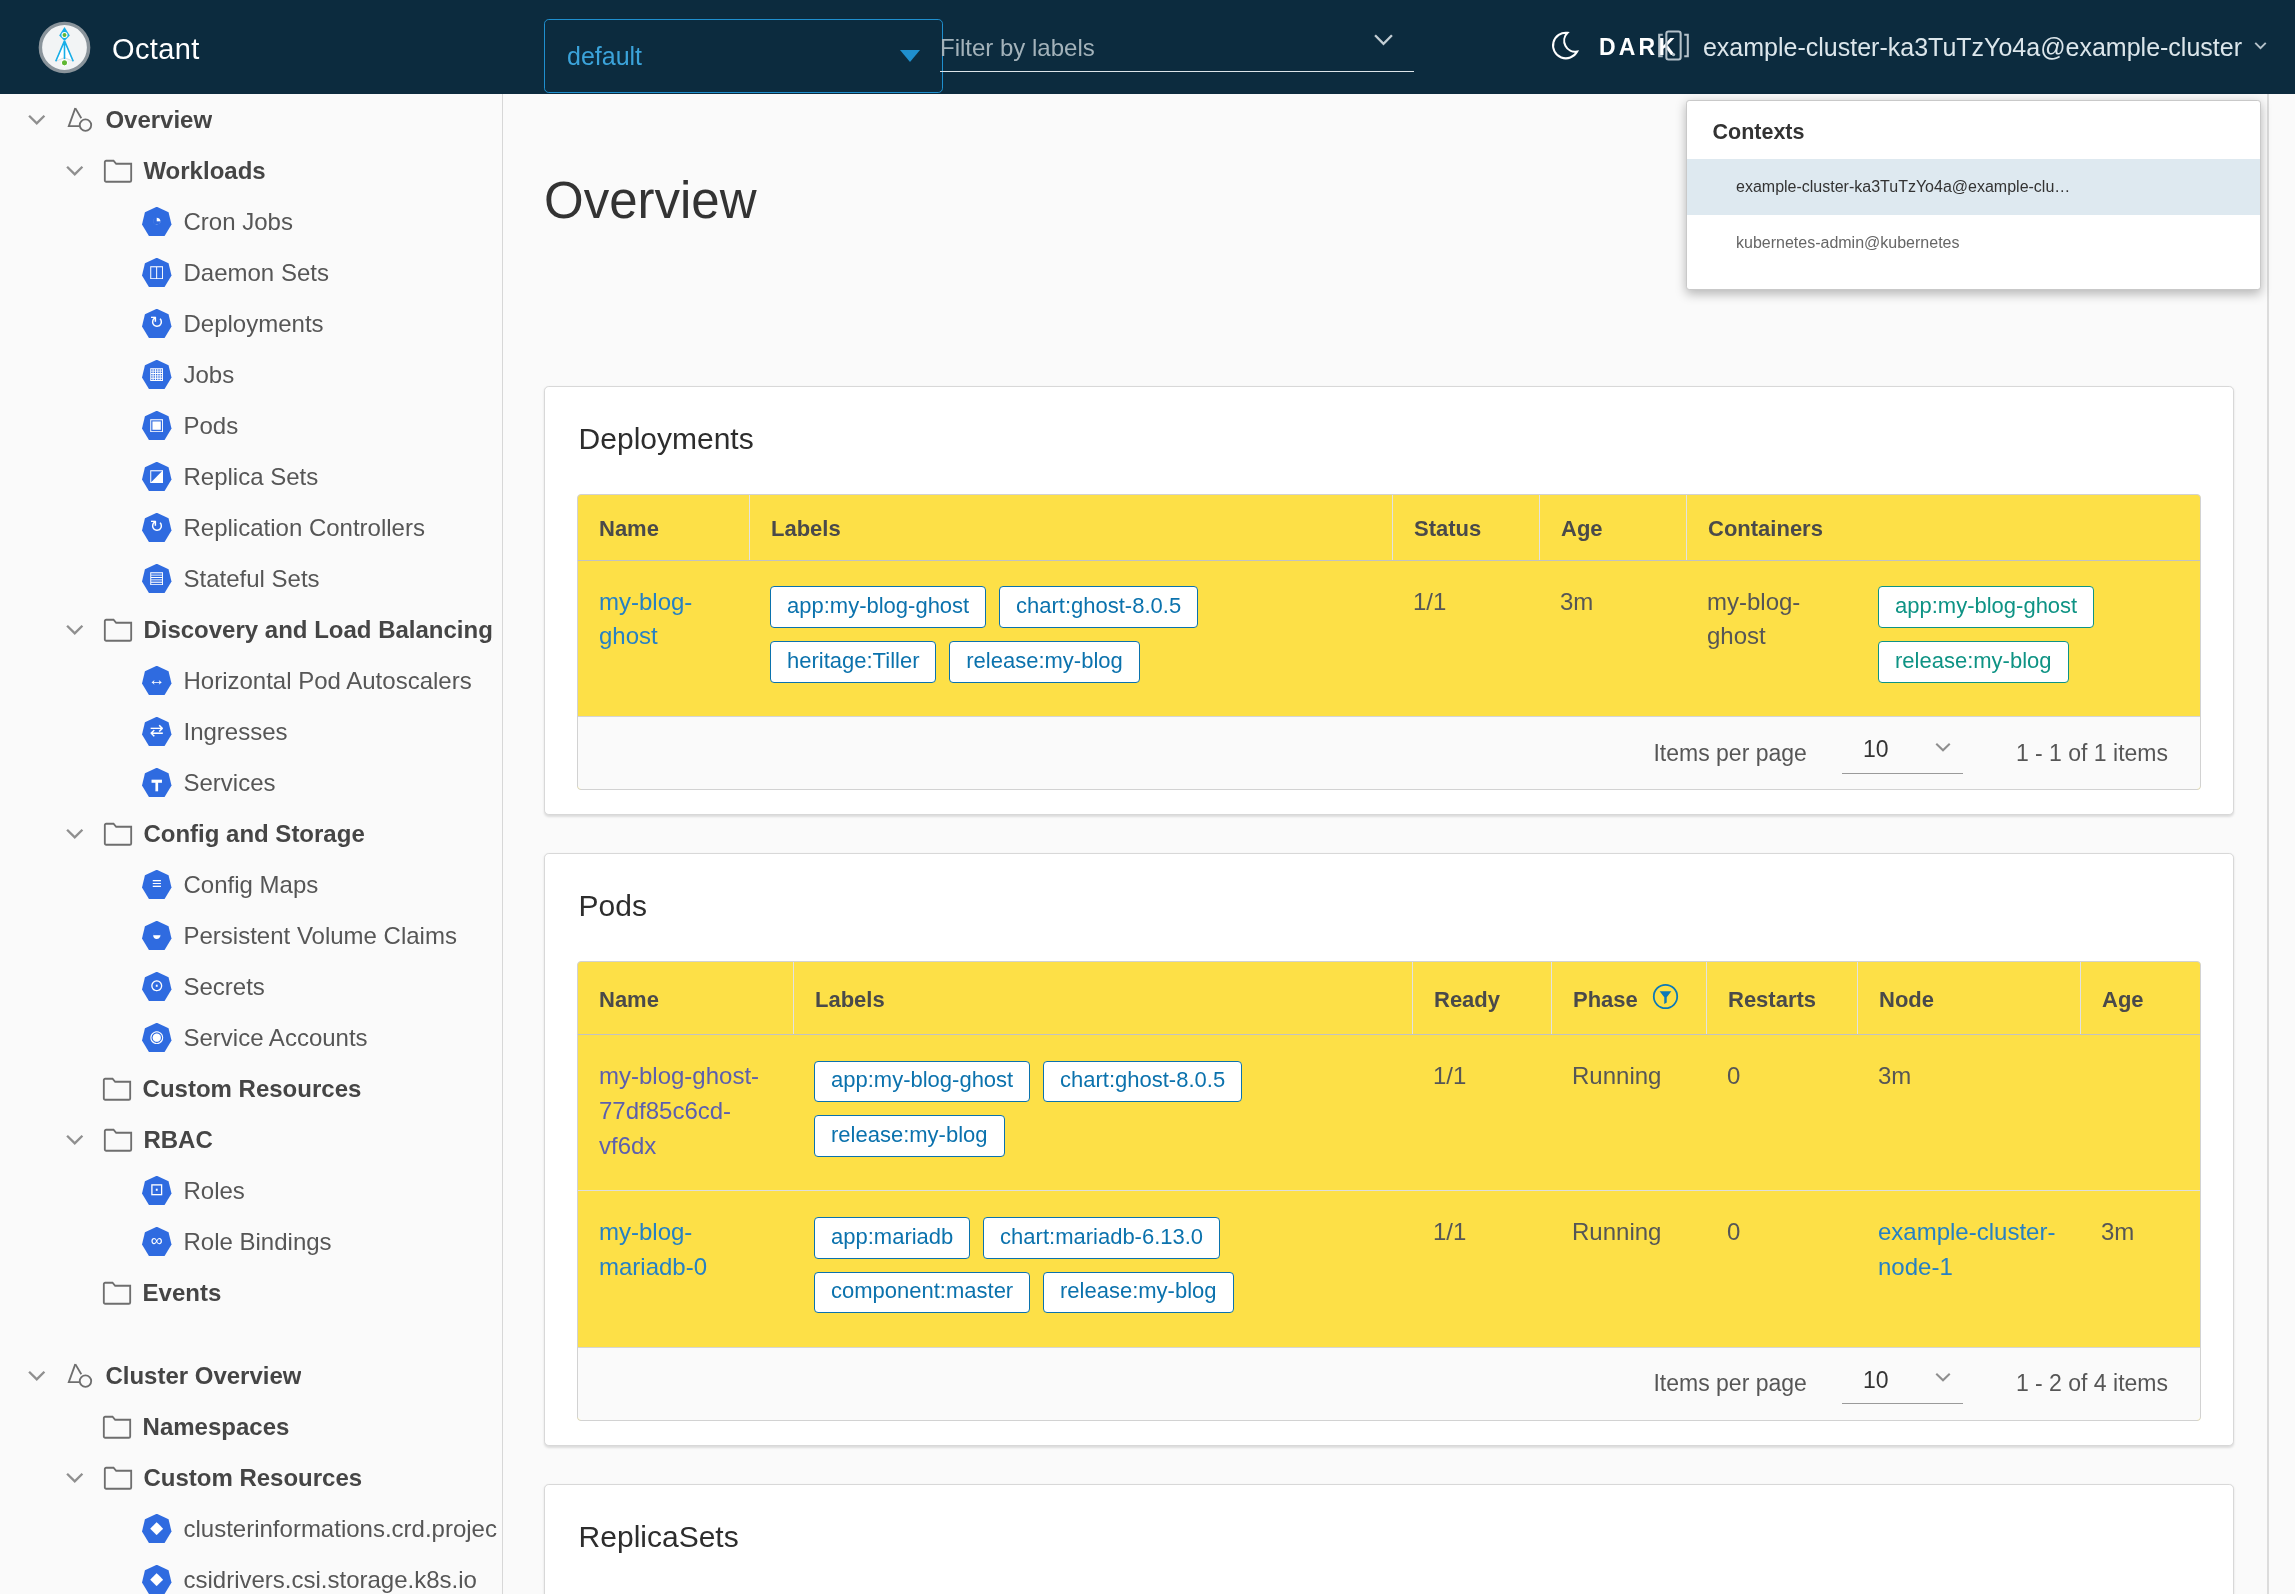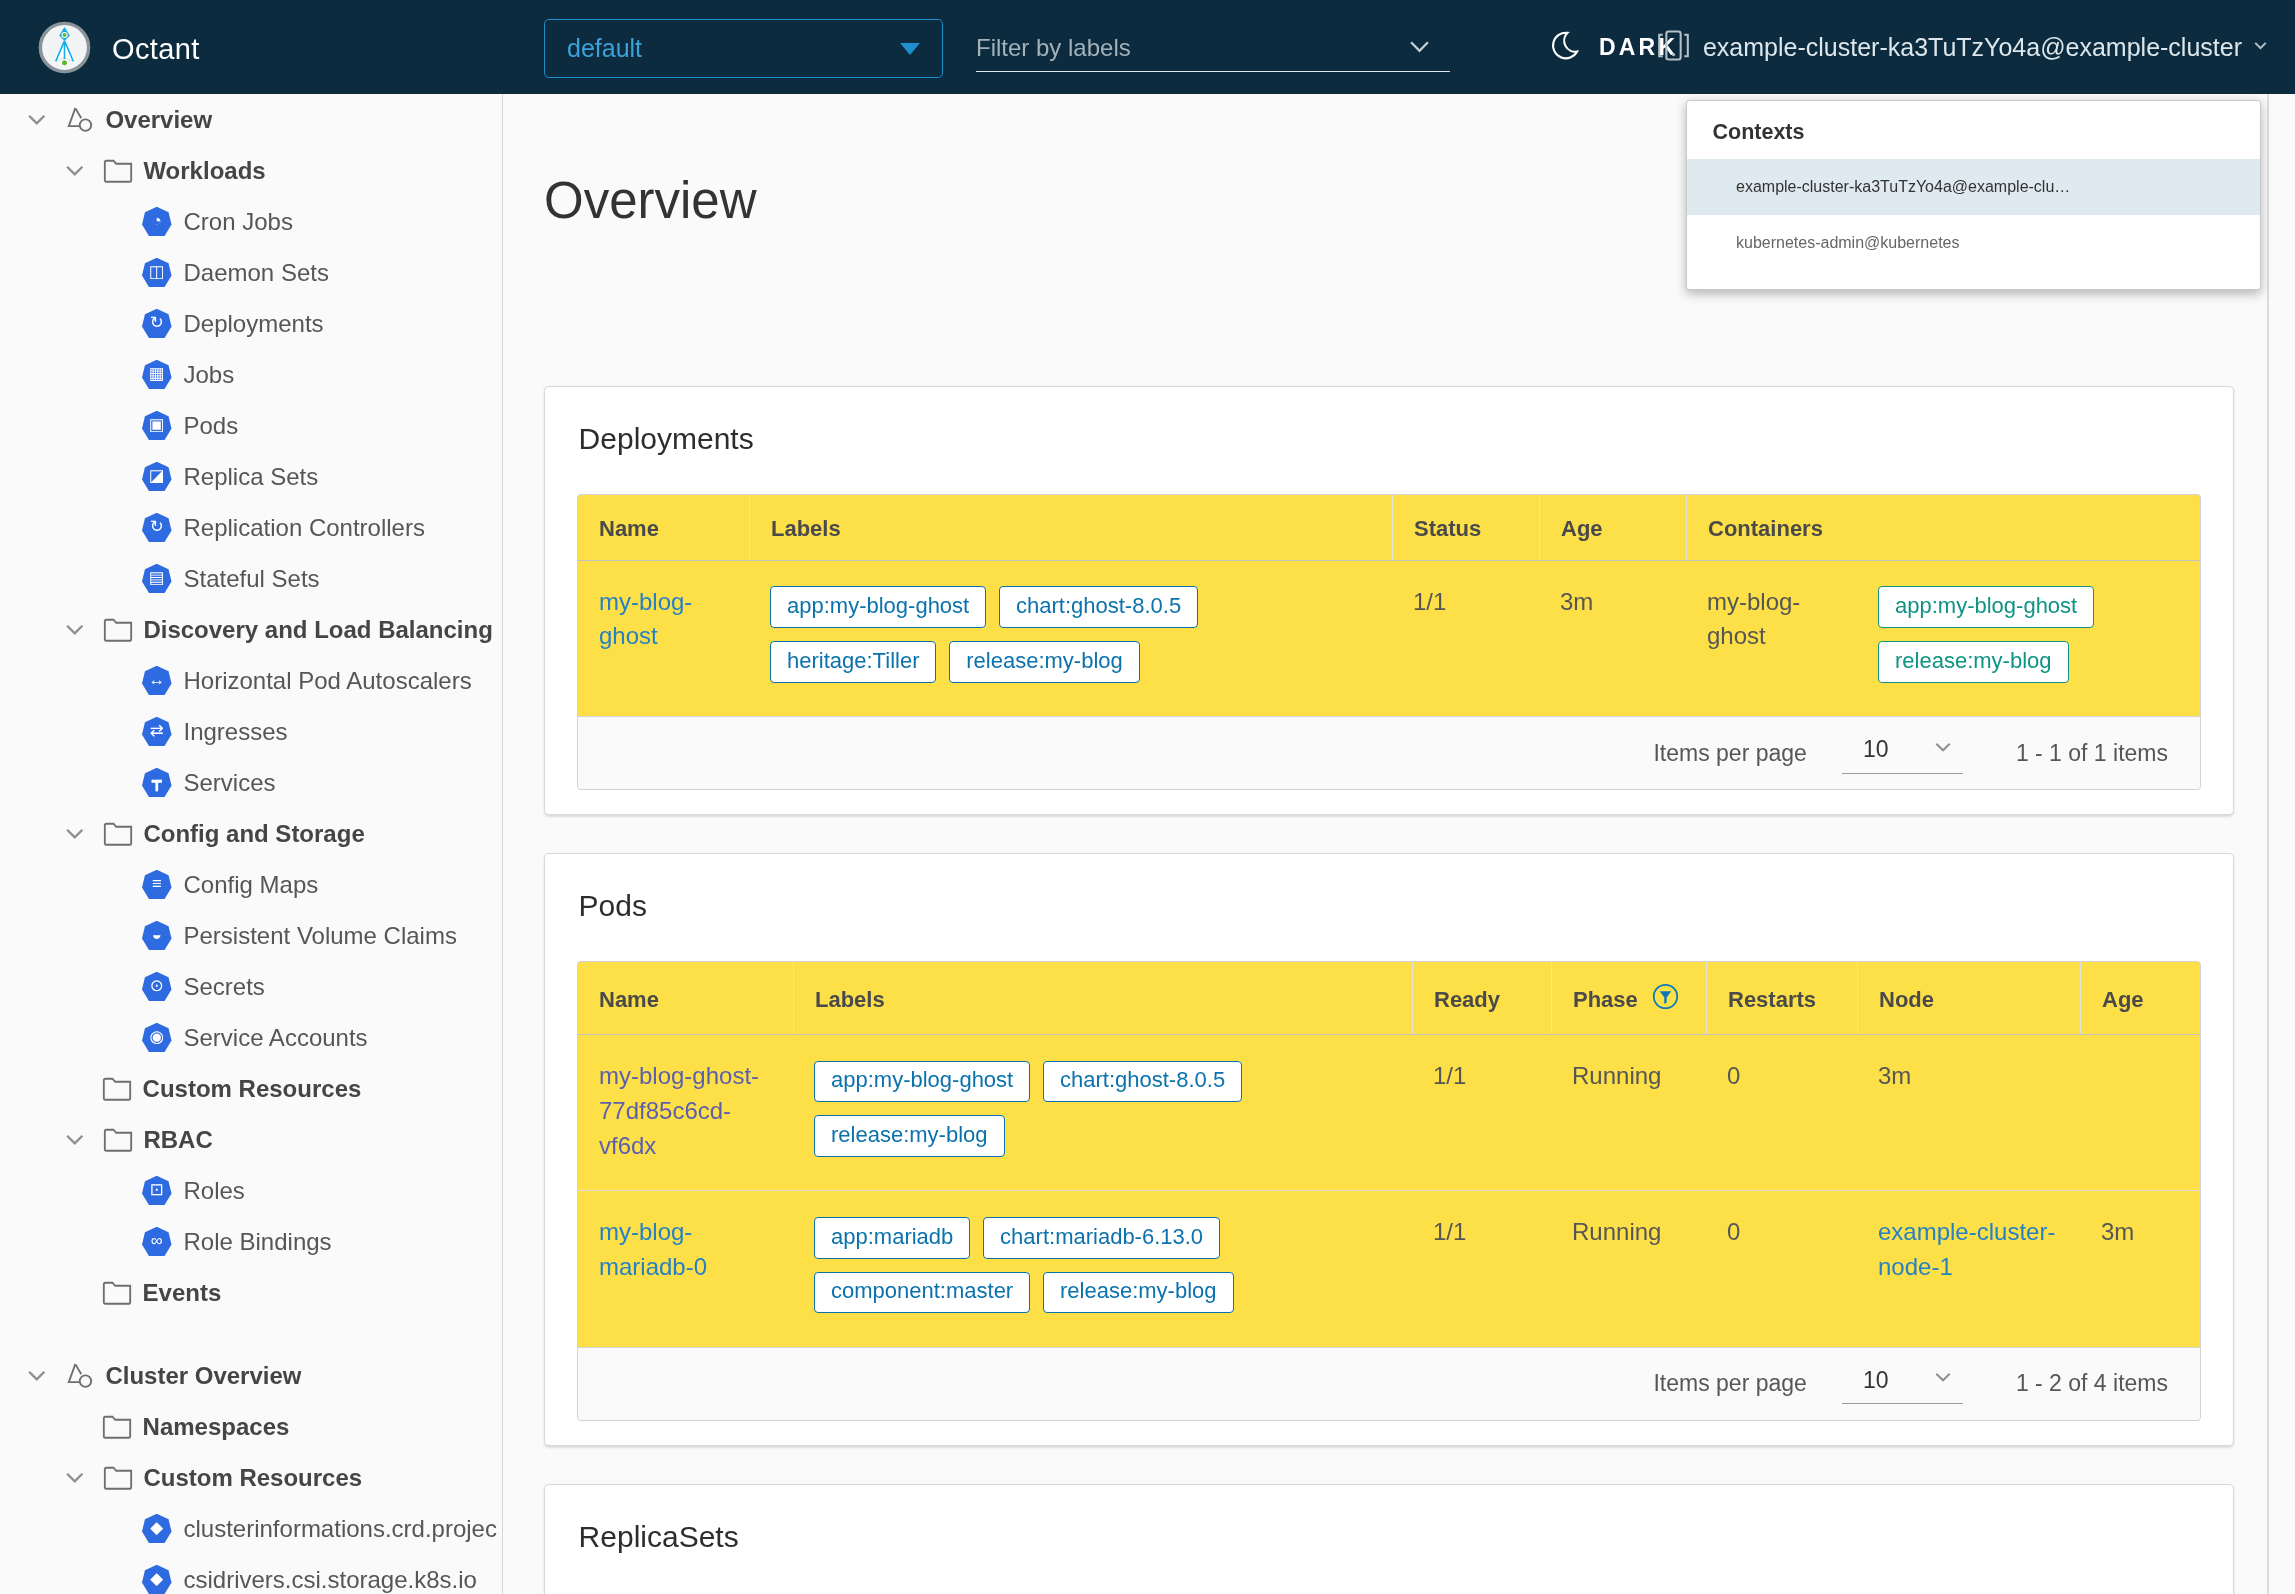--- a/index.html
+++ b/index.html
@@ -4,28 +4,28 @@
 <style>
   * { box-sizing: border-box; margin: 0; padding: 0; }
   html,body { width: 2295px; height: 1594px; overflow: hidden;
     font-family: "Liberation Sans", sans-serif; background: #fafafa; }
 
   
   .topbar { position: absolute; left:0; top:0; width:2295px; height:94px;
     background: var(--headerBg); z-index: 50; }
   .brand { position:absolute; left:38px; top:21px; display:flex; align-items:center; }
   .brand-title { color:#fff; font-size:29px; font-weight:400; margin-left:21px; letter-spacing:0.4px; }
-  .ns-select { position:absolute; left:544px; top:19px; width:399px; height:59px;
+  .ns-select { position:absolute; left:544px; top:19px; width:399px; height:74px;
     border:1.6px solid #1f8fce; border-radius:4.8px; display:flex; align-items:center;
     padding:0 22px; cursor:pointer; }
   .ns-select .val { color:#3ba3da; font-size:25px; flex:1; }
   .ns-caret { width:0; height:0; border-left:10.4px solid transparent; border-right:10.4px solid transparent;
     border-top:12.8px solid #1f8fce; }
-  .filter-box { position:absolute; left:976px; top:25.5px; width:474px; height:46px;
-    border-bottom:1.6px solid #dde5e9; display:flex; align-items:center; }
+  .filter-box { position:absolute; left:940px; top:25.5px; width:474px; height:46px;
+    border-bottom:1.6px solid #dde5e9; display:flex; }
   .filter-box input { background:transparent; border:none; outline:none; width:430px;
     font-size:24px; color:#e8eff3; font-family:"Liberation Sans",sans-serif; }
   .filter-box input::placeholder { color:#a3b2ba; }
   .theme-toggle { position:absolute; left:1548px; top:29px; display:flex; align-items:center; cursor:pointer; }
   .theme-toggle .lbl { color:#fff; font-size:23px; font-weight:700; letter-spacing:3.2px; margin-left:18px; }
   .ctx-btn { position:absolute; right:24px; top:29px; display:flex; align-items:center; cursor:pointer; }
   .ctx-btn .lbl { color:#dce6eb; font-size:25px; margin:0 8px 0 11px; }
 
   
   .ctx-menu { position:absolute; left:1686px; top:100px; width:575px; z-index:60;

